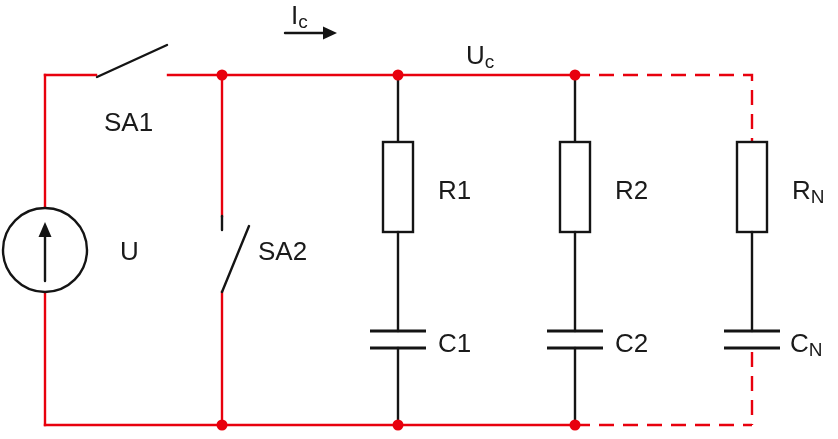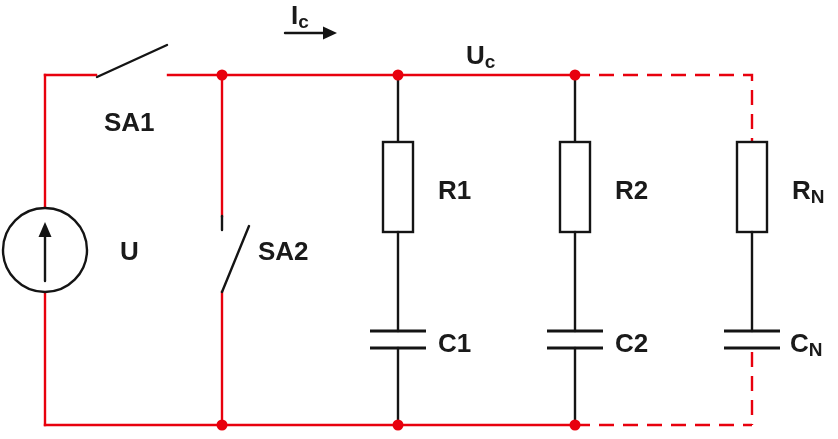--- a/index.html
+++ b/index.html
@@ -6,21 +6,20 @@
     margin: 0;
     padding: 0;
     background: #ffffff;
   }
   .stage {
     position: relative;
     width: 838px;
     height: 439px;
     background: #ffffff;
     overflow: hidden;
-    font-weight: bold;
   }
   svg { display: block; }
   .wire   { stroke: var(--wire, #e8000d); stroke-width: 2.4; fill: none; stroke-linecap: square; }
   .wire-d { stroke: var(--wire, #e8000d); stroke-width: 2.4; fill: none; stroke-dasharray: 15 9; stroke-linecap: butt; }
   .comp     { stroke: var(--comp, #141414); stroke-width: 2.4; fill: none; stroke-linecap: round; }
   .comp-box { stroke: var(--comp, #141414); stroke-width: 2.4; fill: #ffffff; }
   .plate    { stroke: var(--comp, #141414); stroke-width: 3.2; fill: none; stroke-linecap: butt; }
   .node { fill: var(--wire, #e8000d); stroke: none; }
   .head { fill: var(--comp, #141414); stroke: none; }
   .lbl {

